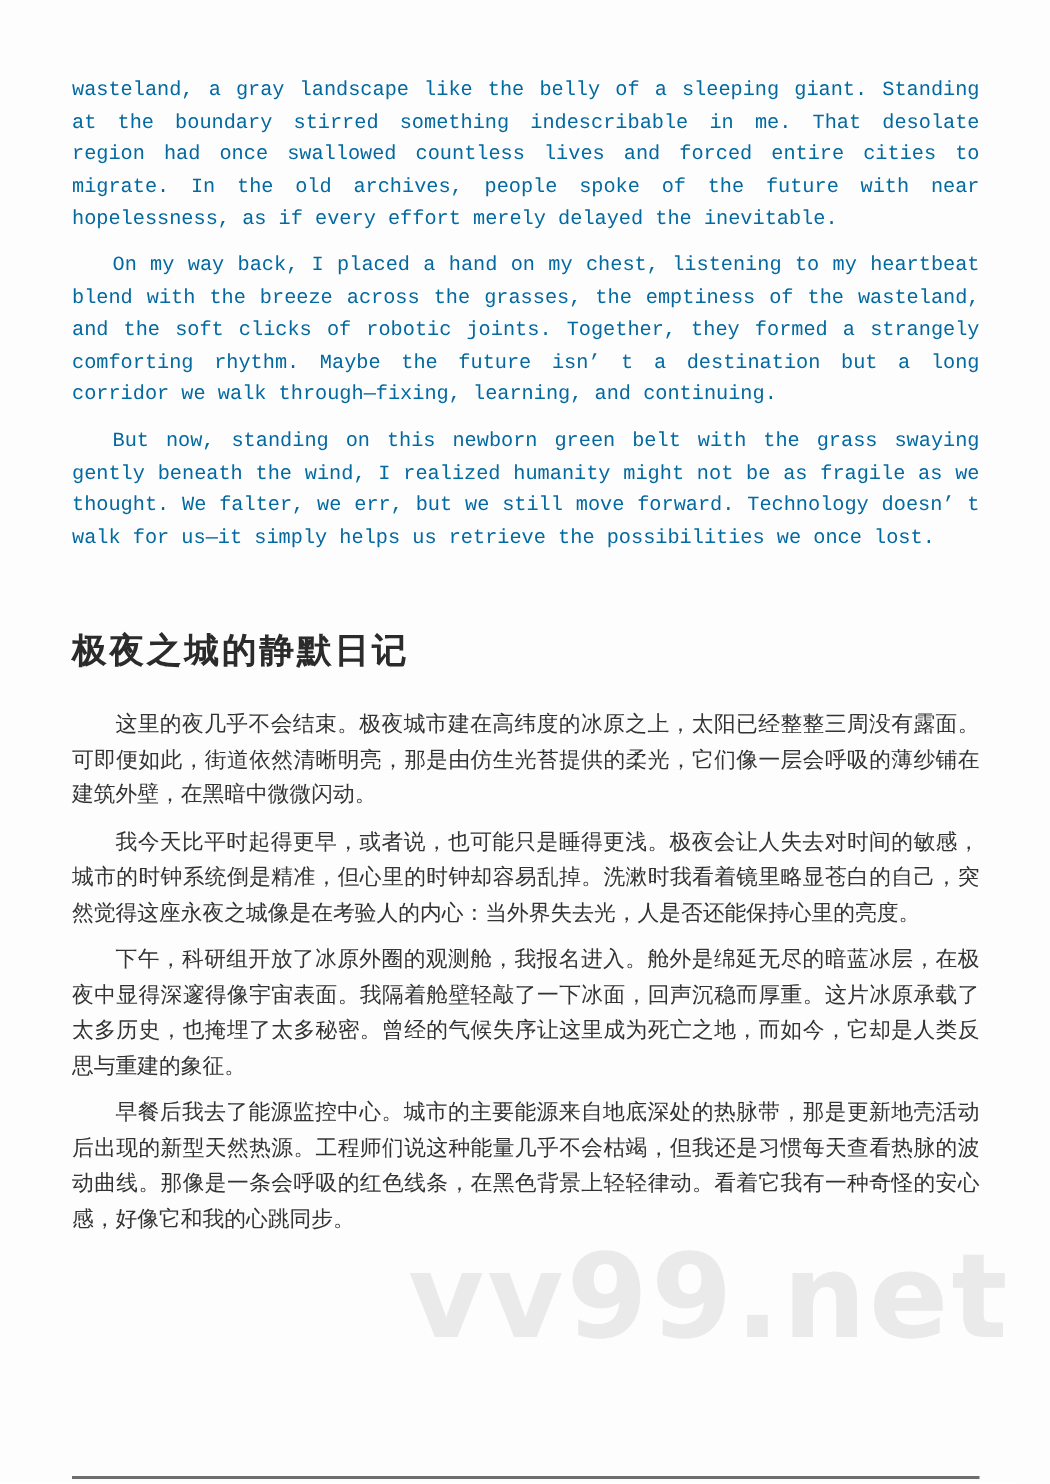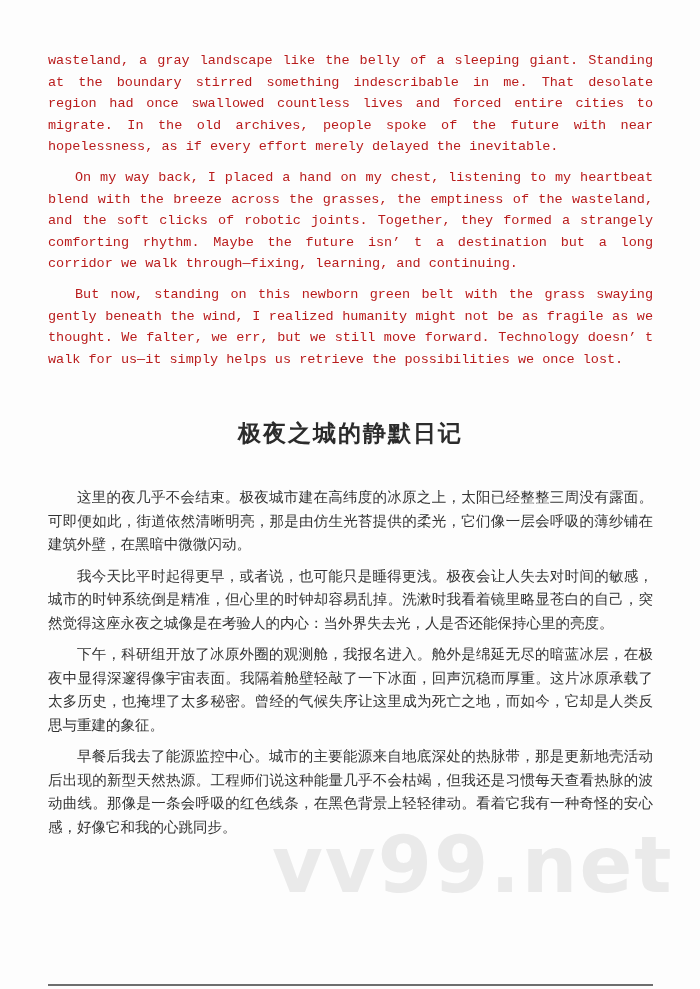--- a/index.html
+++ b/index.html
@@ -16,32 +16,32 @@
     position: relative;
     z-index: 1;
     padding: 50px 47px 0 48px;
   }
   .en-section p {
     font-family: "Liberation Mono", "DejaVu Sans Mono", monospace;
     font-size: 13.5px;
     line-height: 21.6px;
     text-align: justify;
     margin: 0 0 9px 0;
-    color: #b91c1c;
+    color: #0369a1;
     text-indent: 2em;
   }
   .en-section p.no-indent { text-indent: 0; }
   .chapter-title {
     font-family: "Liberation Serif", "DejaVu Serif", serif;
     font-size: 23px;
     font-weight: 700;
     line-height: 32px;
-    text-align: center;
+    text-align: left;
     color: #2b2b2b;
-    margin: 48px 0 36px 0;
+    margin: 48px 0 22px 0;
     letter-spacing: 2px;
   }
   .cn-section p {
     font-size: 14.5px;
     line-height: 23.5px;
     text-align: justify;
     margin: 0 0 8px 0;
     color: #333333;
     text-indent: 2em;
   }

